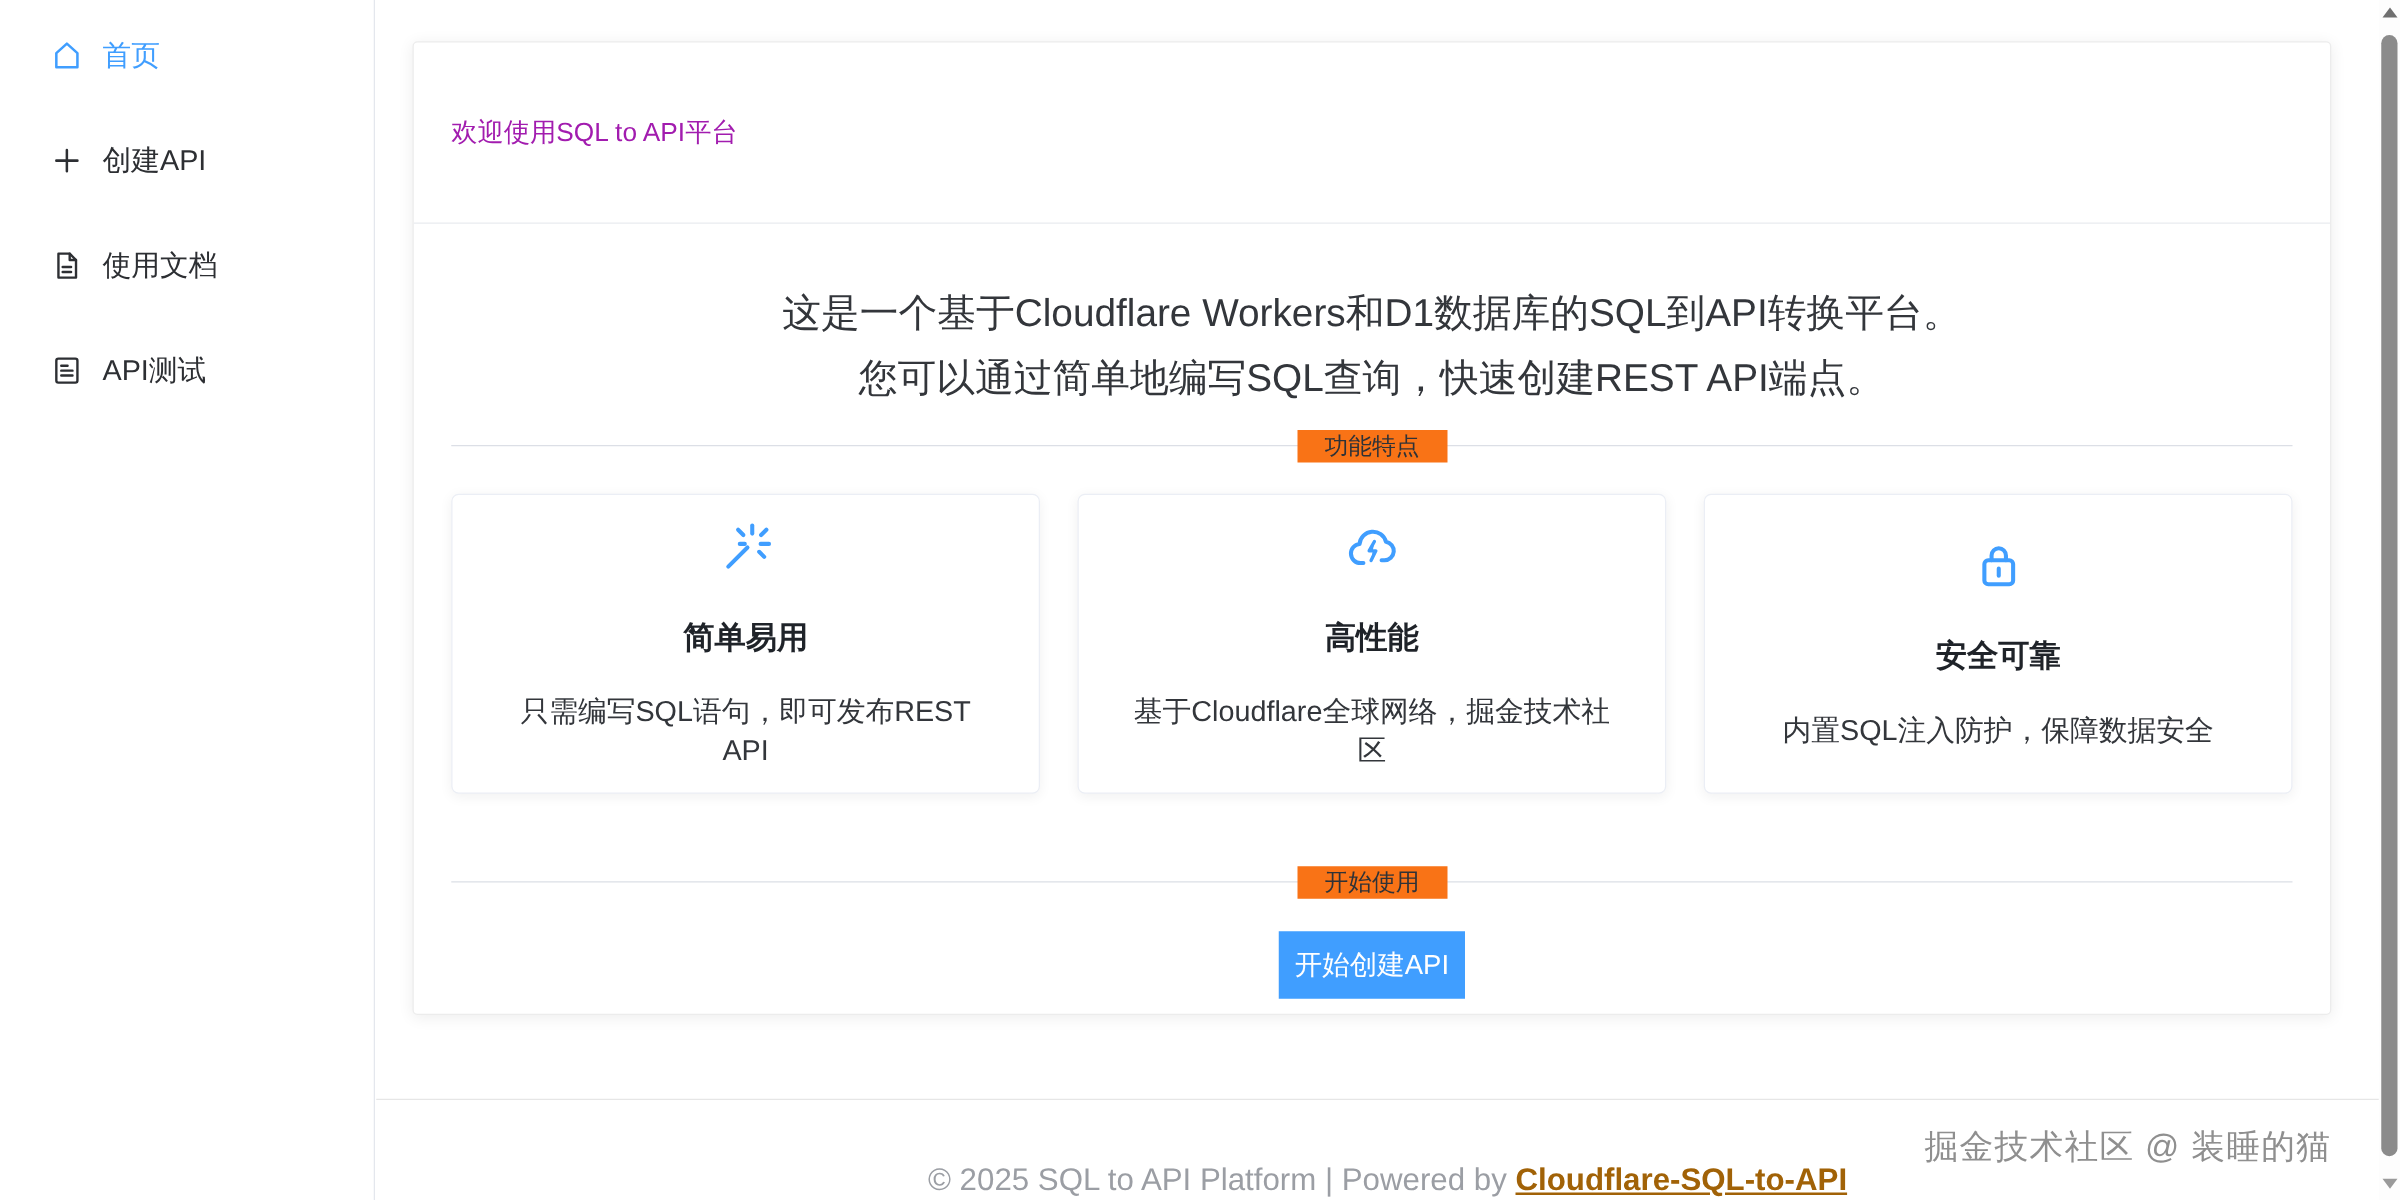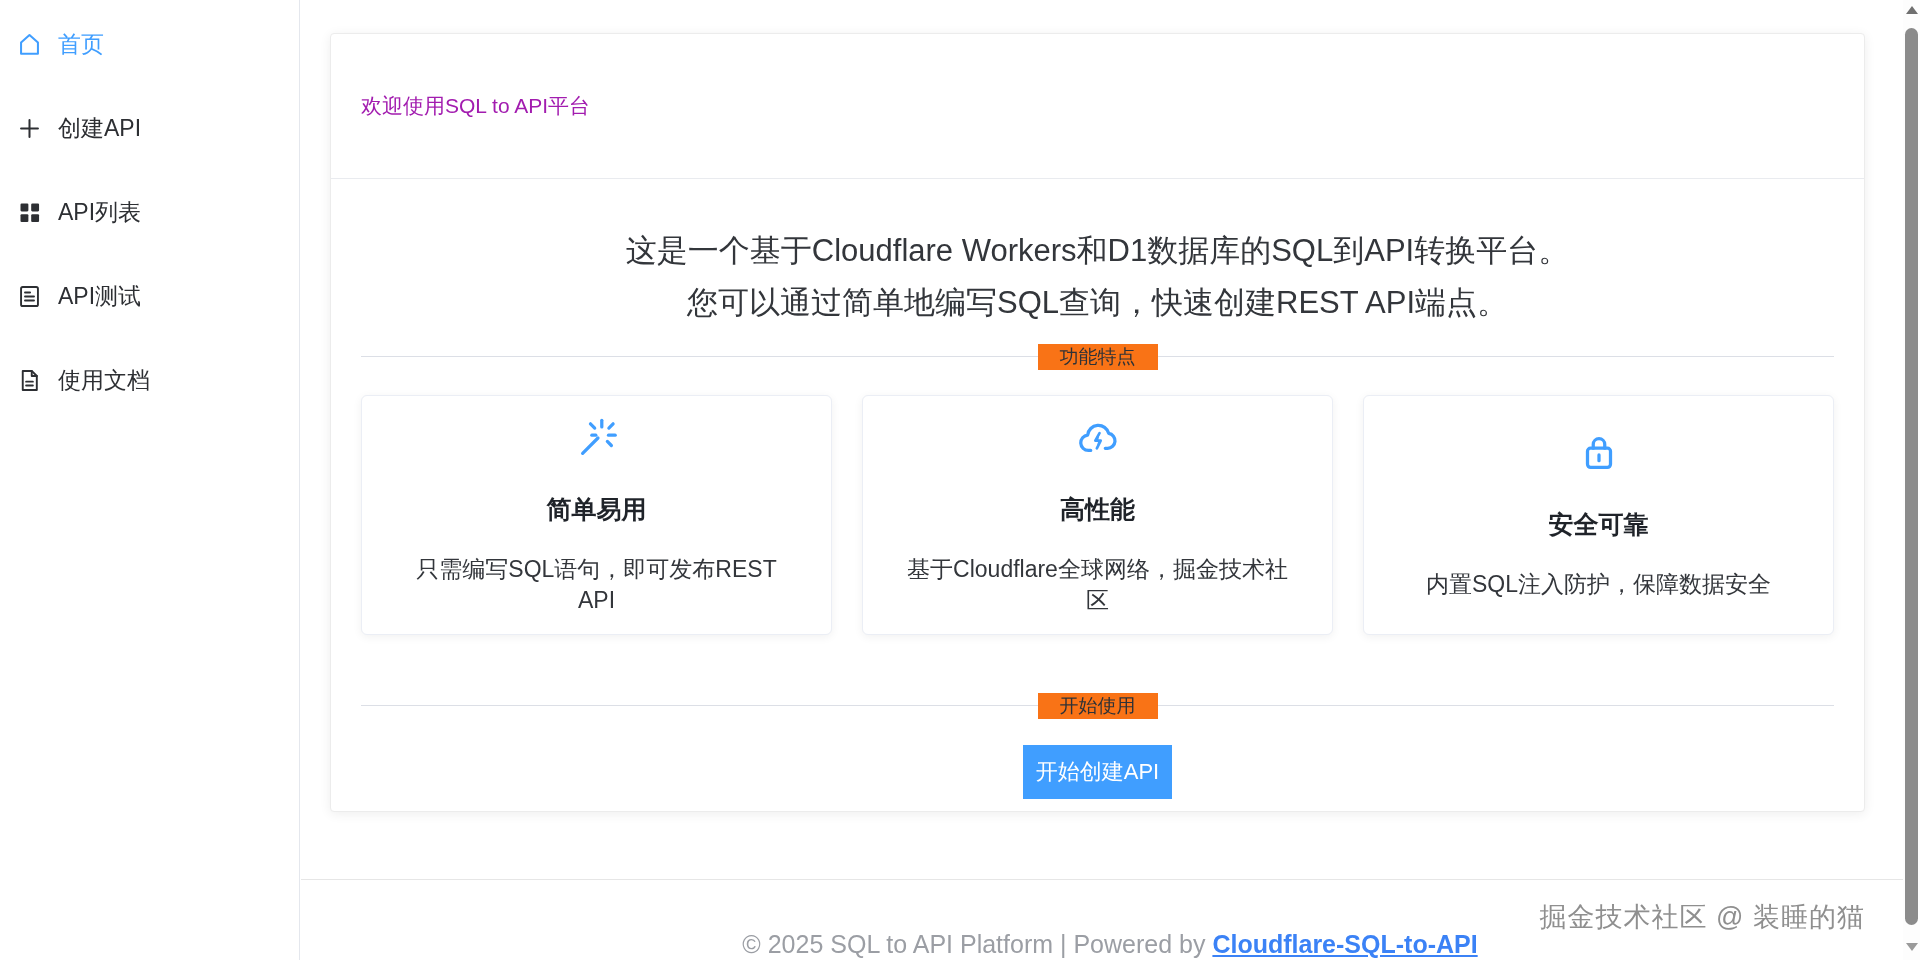--- a/index.html
+++ b/index.html
@@ -3,21 +3,21 @@
 <meta charset="utf-8">
 <style>
   * { margin: 0; padding: 0; box-sizing: border-box; }
   html, body { width: 1920px; height: 960px; overflow: hidden; background: #ffffff;
     font-family: "Liberation Sans", "DejaVu Sans", sans-serif; color: #303133; }
   :root { --accent: #409eff; }
 
   
   .sidebar { position: absolute; left: 0; top: 0; width: 300px; height: 960px;
     background: #fff; border-right: 1px solid #e4e7ed; padding-top: 2px; }
-  .side-item { height: 84px; display: flex; align-items: center; padding-left: 16px;
+  .side-item { height: 84px; display: flex; align-items: center; padding-left: 40px;
     cursor: pointer; color: #2d2f33; }
   .side-item .s-icon { width: 27px; height: 27px; margin-right: 15px; flex: 0 0 auto; }
   .side-item .s-label { font-size: 23px; }
   .side-item.active { color: var(--accent); }
   .s-icon svg { width: 100%; height: 100%; display: block; }
 
   
   .main-card { position: absolute; left: 330px; top: 33px; width: 1535px; height: 779px;
     background: #fff; border: 1px solid #ececec; border-radius: 4px;
     box-shadow: 0 2px 12px rgba(0,0,0,0.07); }
@@ -47,21 +47,21 @@
   .start-row { text-align: center; margin-top: 39px; }
   .primary-btn { display: inline-block; background: var(--accent); color: #fff;
     border: none; border-radius: 0; font-size: 22px; line-height: 44px; height: 54px;
     padding: 0 13px; cursor: pointer; font-family: inherit; }
 
   
   .footer-sep { position: absolute; left: 301px; right: 0; top: 879px; height: 0;
     border-top: 1px solid #e6e6e6; }
   .footer { position: absolute; left: 300px; right: 0; top: 930px; text-align: center;
     font-size: 25px; color: #9b9ea4; white-space: nowrap; }
-  .footer a { color: #3b82f6; text-decoration: underline; font-weight: bold; }
+  .footer a { color: #a16207; text-decoration: underline; font-weight: bold; }
 
   .watermark { position: absolute; right: 55px; top: 899px; font-size: 27px;
     color: #8f8f8f; letter-spacing: 1px;
     text-shadow: 1px 1px 0 #ffffff, 2px 2px 1px rgba(255,255,255,0.95); }
 
   
   .scrollbar { position: absolute; right: 0; top: 0; width: 17px; height: 960px;
     background: #fdfdfd; }
   .sb-thumb { position: absolute; left: 2px; width: 13px; top: 28px; height: 897px;
     background: #8b8b8b; border-radius: 7px; }
@@ -88,52 +88,41 @@
 
   <div class="side-item">
     <span class="s-icon">
       <svg viewBox="0 0 24 24" fill="none" stroke="currentColor" stroke-width="1.8" stroke-linecap="round">
         <path d="M12 4.5 V19.5 M4.5 12 H19.5"></path>
       </svg>
     </span>
     <span class="s-label">创建API</span>
   </div>
 
-  <div class="side-item">
-    <span class="s-icon">
-      <svg viewBox="0 0 24 24" fill="currentColor" stroke="none">
-        <rect x="4" y="4" width="7" height="7" rx="1"></rect>
-        <rect x="13.5" y="4" width="7" height="7" rx="1"></rect>
-        <rect x="4" y="13.5" width="7" height="7" rx="1"></rect>
-        <rect x="13.5" y="13.5" width="7" height="7" rx="1"></rect>
-      </svg>
-    </span>
-    <span class="s-label">API列表</span>
-  </div>
-
-
-  <div class="side-item">
-    <span class="s-icon">
-      <svg viewBox="0 0 24 24" fill="none" stroke="currentColor" stroke-width="1.7" stroke-linecap="round" stroke-linejoin="round">
-        <rect x="4.5" y="3.5" width="15" height="17" rx="1.5"></rect>
-        <path d="M8 8.5 H12.5 M8 12 H16 M8 15.5 H16"></path>
-      </svg>
-    </span>
-    <span class="s-label">API测试</span>
-  </div>
+
 
   <div class="side-item">
     <span class="s-icon">
       <svg viewBox="0 0 24 24" fill="none" stroke="currentColor" stroke-width="1.7" stroke-linecap="round" stroke-linejoin="round">
         <path d="M6 3.5 H14 L18.5 8 V20.5 H6 Z"></path>
         <path d="M14 3.5 V8 H18.5"></path>
         <path d="M9 13 H15 M9 16.5 H15"></path>
       </svg>
     </span>
     <span class="s-label">使用文档</span>
+  </div>
+
+  <div class="side-item">
+    <span class="s-icon">
+      <svg viewBox="0 0 24 24" fill="none" stroke="currentColor" stroke-width="1.7" stroke-linecap="round" stroke-linejoin="round">
+        <rect x="4.5" y="3.5" width="15" height="17" rx="1.5"></rect>
+        <path d="M8 8.5 H12.5 M8 12 H16 M8 15.5 H16"></path>
+      </svg>
+    </span>
+    <span class="s-label">API测试</span>
   </div>
 
 </nav>
 
 <main class="main-card">
   <div class="card-header">
     <h1 class="card-title">欢迎使用SQL to API平台</h1>
   </div>
 
   <div class="card-body">

